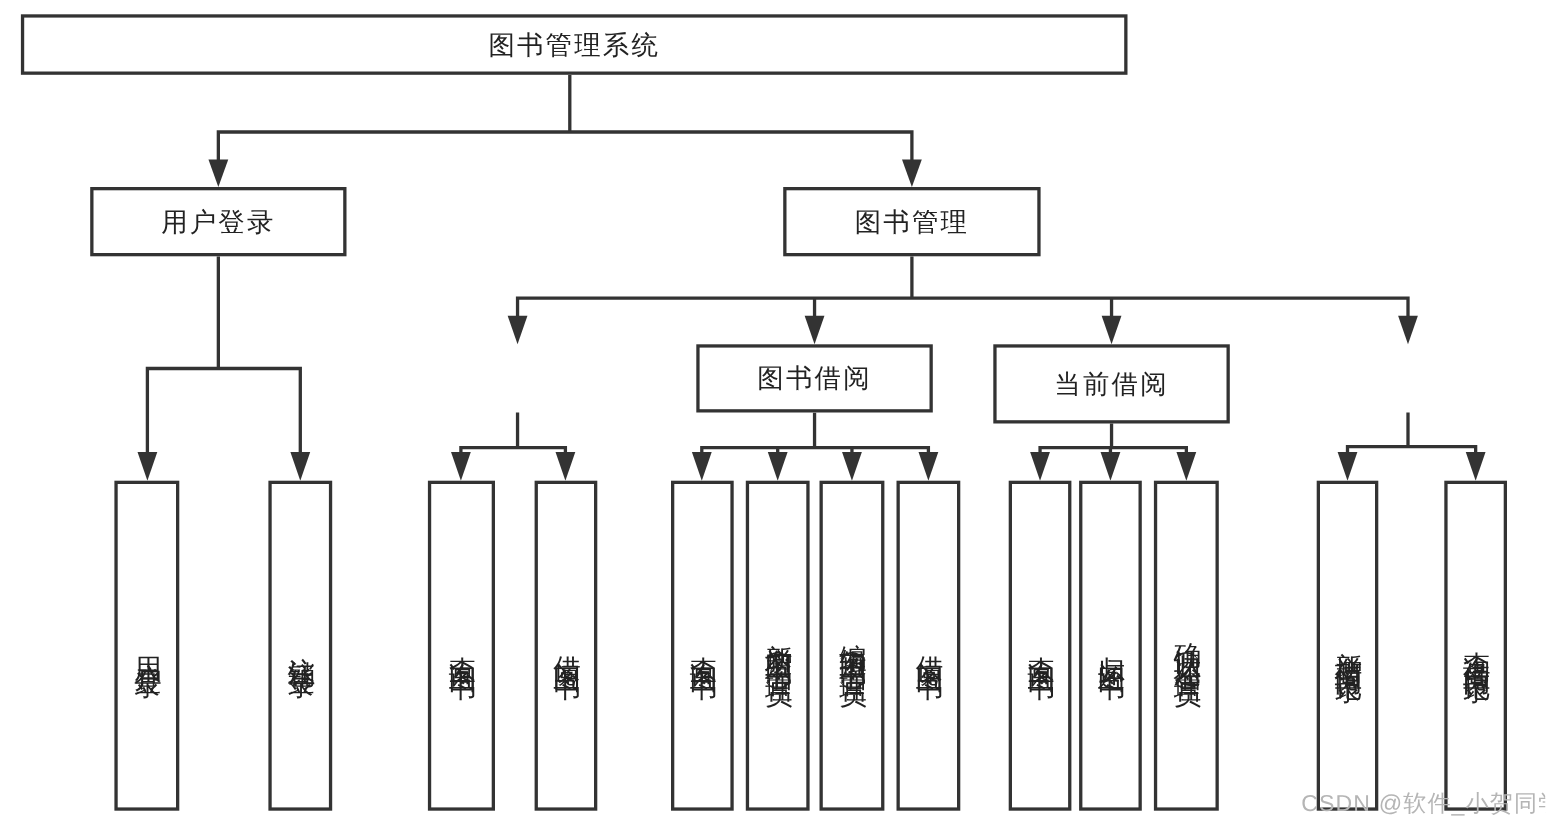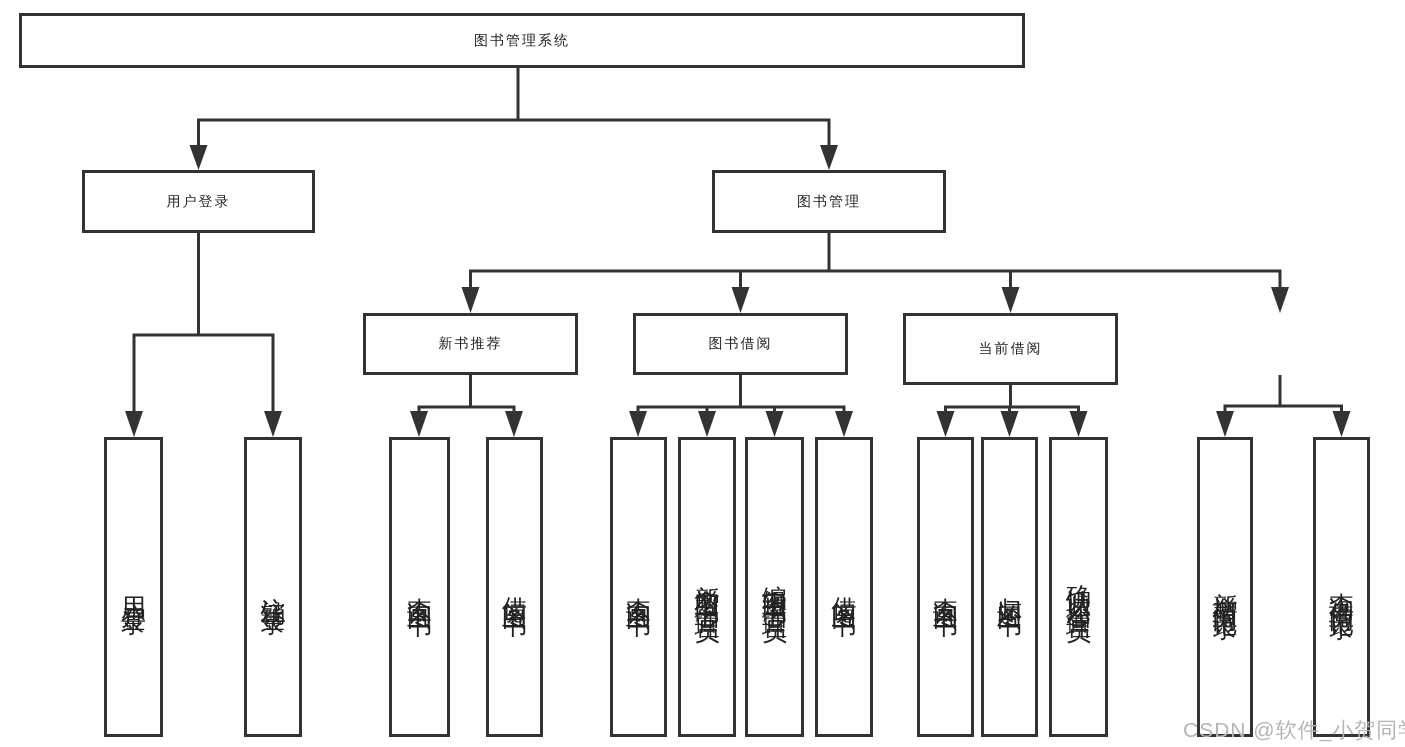--- a/index.html
+++ b/index.html
@@ -36,21 +36,21 @@
   .box {
     position: absolute;
     box-sizing: border-box;
     background: var(--background);
     border: 3px solid var(--line);
     display: flex;
     align-items: center;
     justify-content: center;
     text-align: center;
   }
-  .h-box { font-size: 14px; letter-spacing: 2px; text-align: right; }
+  .h-box { font-size: 24px; letter-spacing: 2px; text-align: right; }
   .root-box { left: 19px; top: 13px; width: 1006px; height: 55px; }
   .l2-user-login { left: 82px;  top: 170px; width: 233px; height: 63px; }
   .l2-book-mgmt  { left: 712px; top: 170px; width: 234px; height: 63px; }
   .l3-1 { left: 363px;  top: 313px; width: 215px; height: 62px; }
   .l3-2 { left: 633px;  top: 313px; width: 215px; height: 62px; }
   .l3-3 { left: 903px;  top: 313px; width: 215px; height: 72px; }
   .l3-4 { left: 1173px; top: 313px; width: 214px; height: 62px; }
   .v-box { top: 437px; height: 300px; border-width: 3px; }
   .v-box span {
     writing-mode: vertical-rl;
@@ -129,23 +129,20 @@
     <span>图书管理系统</span>
   </div>
 
   <div class="box h-box l2-user-login">
     <span>用户登录</span>
   </div>
   <div class="box h-box l2-book-mgmt">
     <span>图书管理</span>
   </div>
 
-  <div class="box h-box l3-1">
-    <span>新书推荐</span>
-  </div>
   <div class="box h-box l3-2">
     <span>图书借阅</span>
   </div>
   <div class="box h-box l3-3">
     <span>当前借阅</span>
   </div>
 
   <div class="box v-box lf-1">
     <span>用户登录</span>
   </div>

